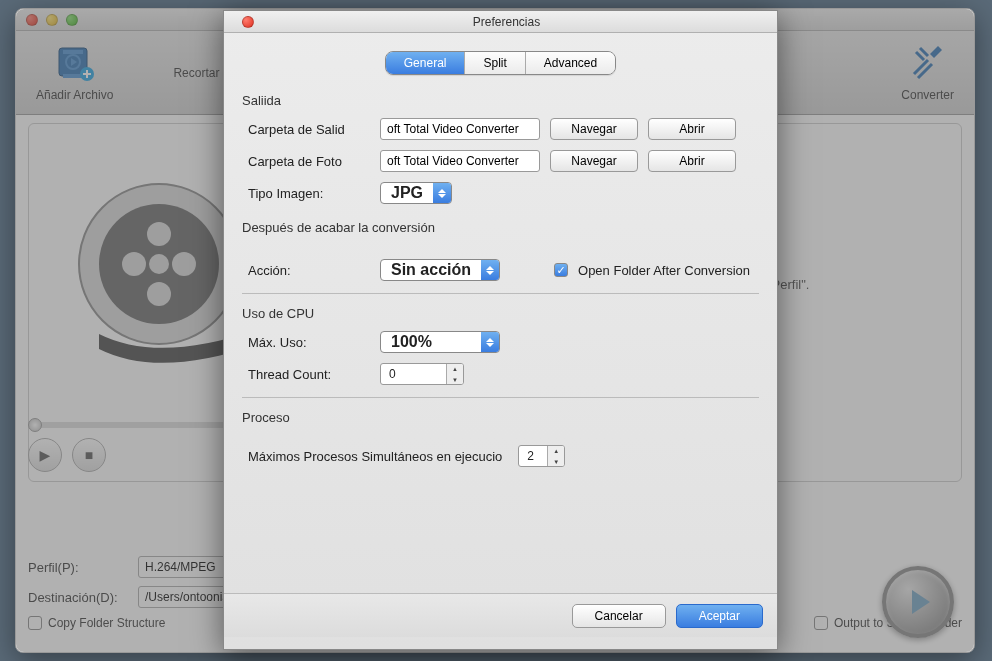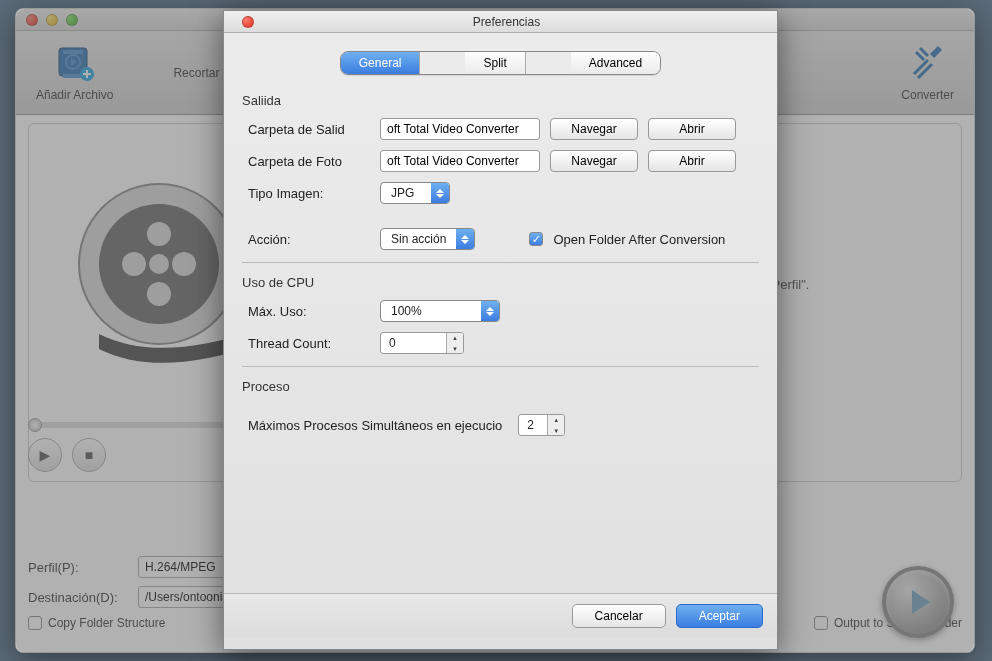--- a/index.html
+++ b/index.html
@@ -54,32 +54,32 @@
 
 .pref-dialog {
   position:absolute; top:10px; left:223px; width:555px; height:640px;
   background: linear-gradient(#ececec, #e0e0e0);
   border-radius:0; box-shadow: 0 6px 30px rgba(0,0,0,0.5);
   border:1px solid #888;
 }
 .pref-titlebar { height:22px; background:linear-gradient(#f0f0f0,#dcdcdc); border-bottom:1px solid #b0b0b0; display:flex; align-items:center; padding:0 18px; }
 .pref-titlebar .title { flex:1; text-align:center; font-size:12px; color:#333; font-weight:500;}
 .pref-tabs { display:flex; justify-content:center; margin-top:18px; margin-bottom:18px; }
-.tab-seg { display:flex; border:1px solid #888; border-radius:8px; overflow:hidden; box-shadow:0 1px 1px rgba(0,0,0,0.1);gap:45px;}
+.tab-seg { display:flex; border:1px solid #888; border-radius:8px; overflow:hidden; box-shadow:0 1px 1px rgba(0,0,0,0.1);}
 .tab-seg button { padding:4px 18px; font-size:12px; border:none; background:linear-gradient(#fdfdfd,#ebebeb); cursor:pointer; border-right:1px solid #aaa; }
 .tab-seg button:last-child { border-right:none; }
 .tab-seg button.active { background:linear-gradient(#6fb0f0, #3a7de0); color:#fff; }
 .pref-body { padding: 0 24px; font-size:13px; color:#222; }
 .section-h { font-size:13px; color:#333; margin: 8px 0 10px -6px; }
 .field-row { display:flex; align-items:center; margin-bottom:10px; gap:10px; }
 .field-row .lbl { width:122px; font-size:13px; }
 .field-input { width:160px; padding:3px 6px; border:1px solid #999; border-radius:3px; background:#fff; font-size:12px; }
 .pref-btn { width:88px; padding:3px 6px; border:1px solid #999; border-radius:4px; background:linear-gradient(#fff,#e5e5e5); font-size:12px; text-align:center;}
 .select-blue { display:inline-flex; align-items:center; border:1px solid #888; border-radius:4px; overflow:hidden; height:22px; background:#fff;}
-.select-blue .val { padding: 0 10px; font-size:12px; min-width:50px; display:flex; align-items:center; }
+.select-blue .val { padding: 0 10px; font-size:16px; min-width:50px; display:flex; align-items:center;font-weight:bold; }
 .select-blue .arrow { width:18px; height:100%; background:linear-gradient(#6fb0f0,#3a7de0); display:flex; flex-direction:column; align-items:center; justify-content:center; gap:1px;}
 .select-blue .arrow::before { content:""; border-left:4px solid transparent; border-right:4px solid transparent; border-bottom:4px solid #fff;}
 .select-blue .arrow::after { content:""; border-left:4px solid transparent; border-right:4px solid transparent; border-top:4px solid #fff;}
 .spinner { display:inline-flex; align-items:center; border:1px solid #999; border-radius:3px; height:22px; overflow:hidden; background:#fff;}
 .spinner .sval { width:65px; padding:0 8px; font-size:12px; }
 .spinner .sbtns { display:flex; flex-direction:column; border-left:1px solid #aaa; }
 .spinner .sbtns div { width:16px; height:11px; display:flex; align-items:center; justify-content:center; font-size:6px; color:#444; background:#eee;}
 .mac-checkbox { width:14px; height:14px; border:1px solid #888; border-radius:3px; display:flex; align-items:center; justify-content:center; font-size:11px; color:#fff; background:#fff;}
 .mac-checkbox.checked { background:linear-gradient(#6fb0f0,#3a7de0); }
 .pref-footer { position:absolute; bottom:12px; left:0; right:0; height:44px; border-top:1px solid #bbb; background:linear-gradient(#e8e8e8,#dcdcdc); display:flex; align-items:center; justify-content:flex-end; gap:10px; padding:0 14px;}
@@ -237,20 +237,21 @@
     </div>
 
     <div class="field-row">
       <span class="lbl">Tipo Imagen:</span>
       <div class="select-blue">
         <span class="val">JPG</span>
         <span class="arrow"></span>
       </div>
     </div>
 
+    <div class="section-h" style="margin-top:16px">Después de acabar la conversión</div>
 
     <div class="field-row" style="margin-top:24px">
       <span class="lbl">Acción:</span>
       <div class="select-blue">
         <span class="val">Sin acción</span>
         <span class="arrow"></span>
       </div>
       <div style="width:34px"></div>
       <div class="mac-checkbox checked">✓</div>
       <span>Open Folder After Conversion</span>

